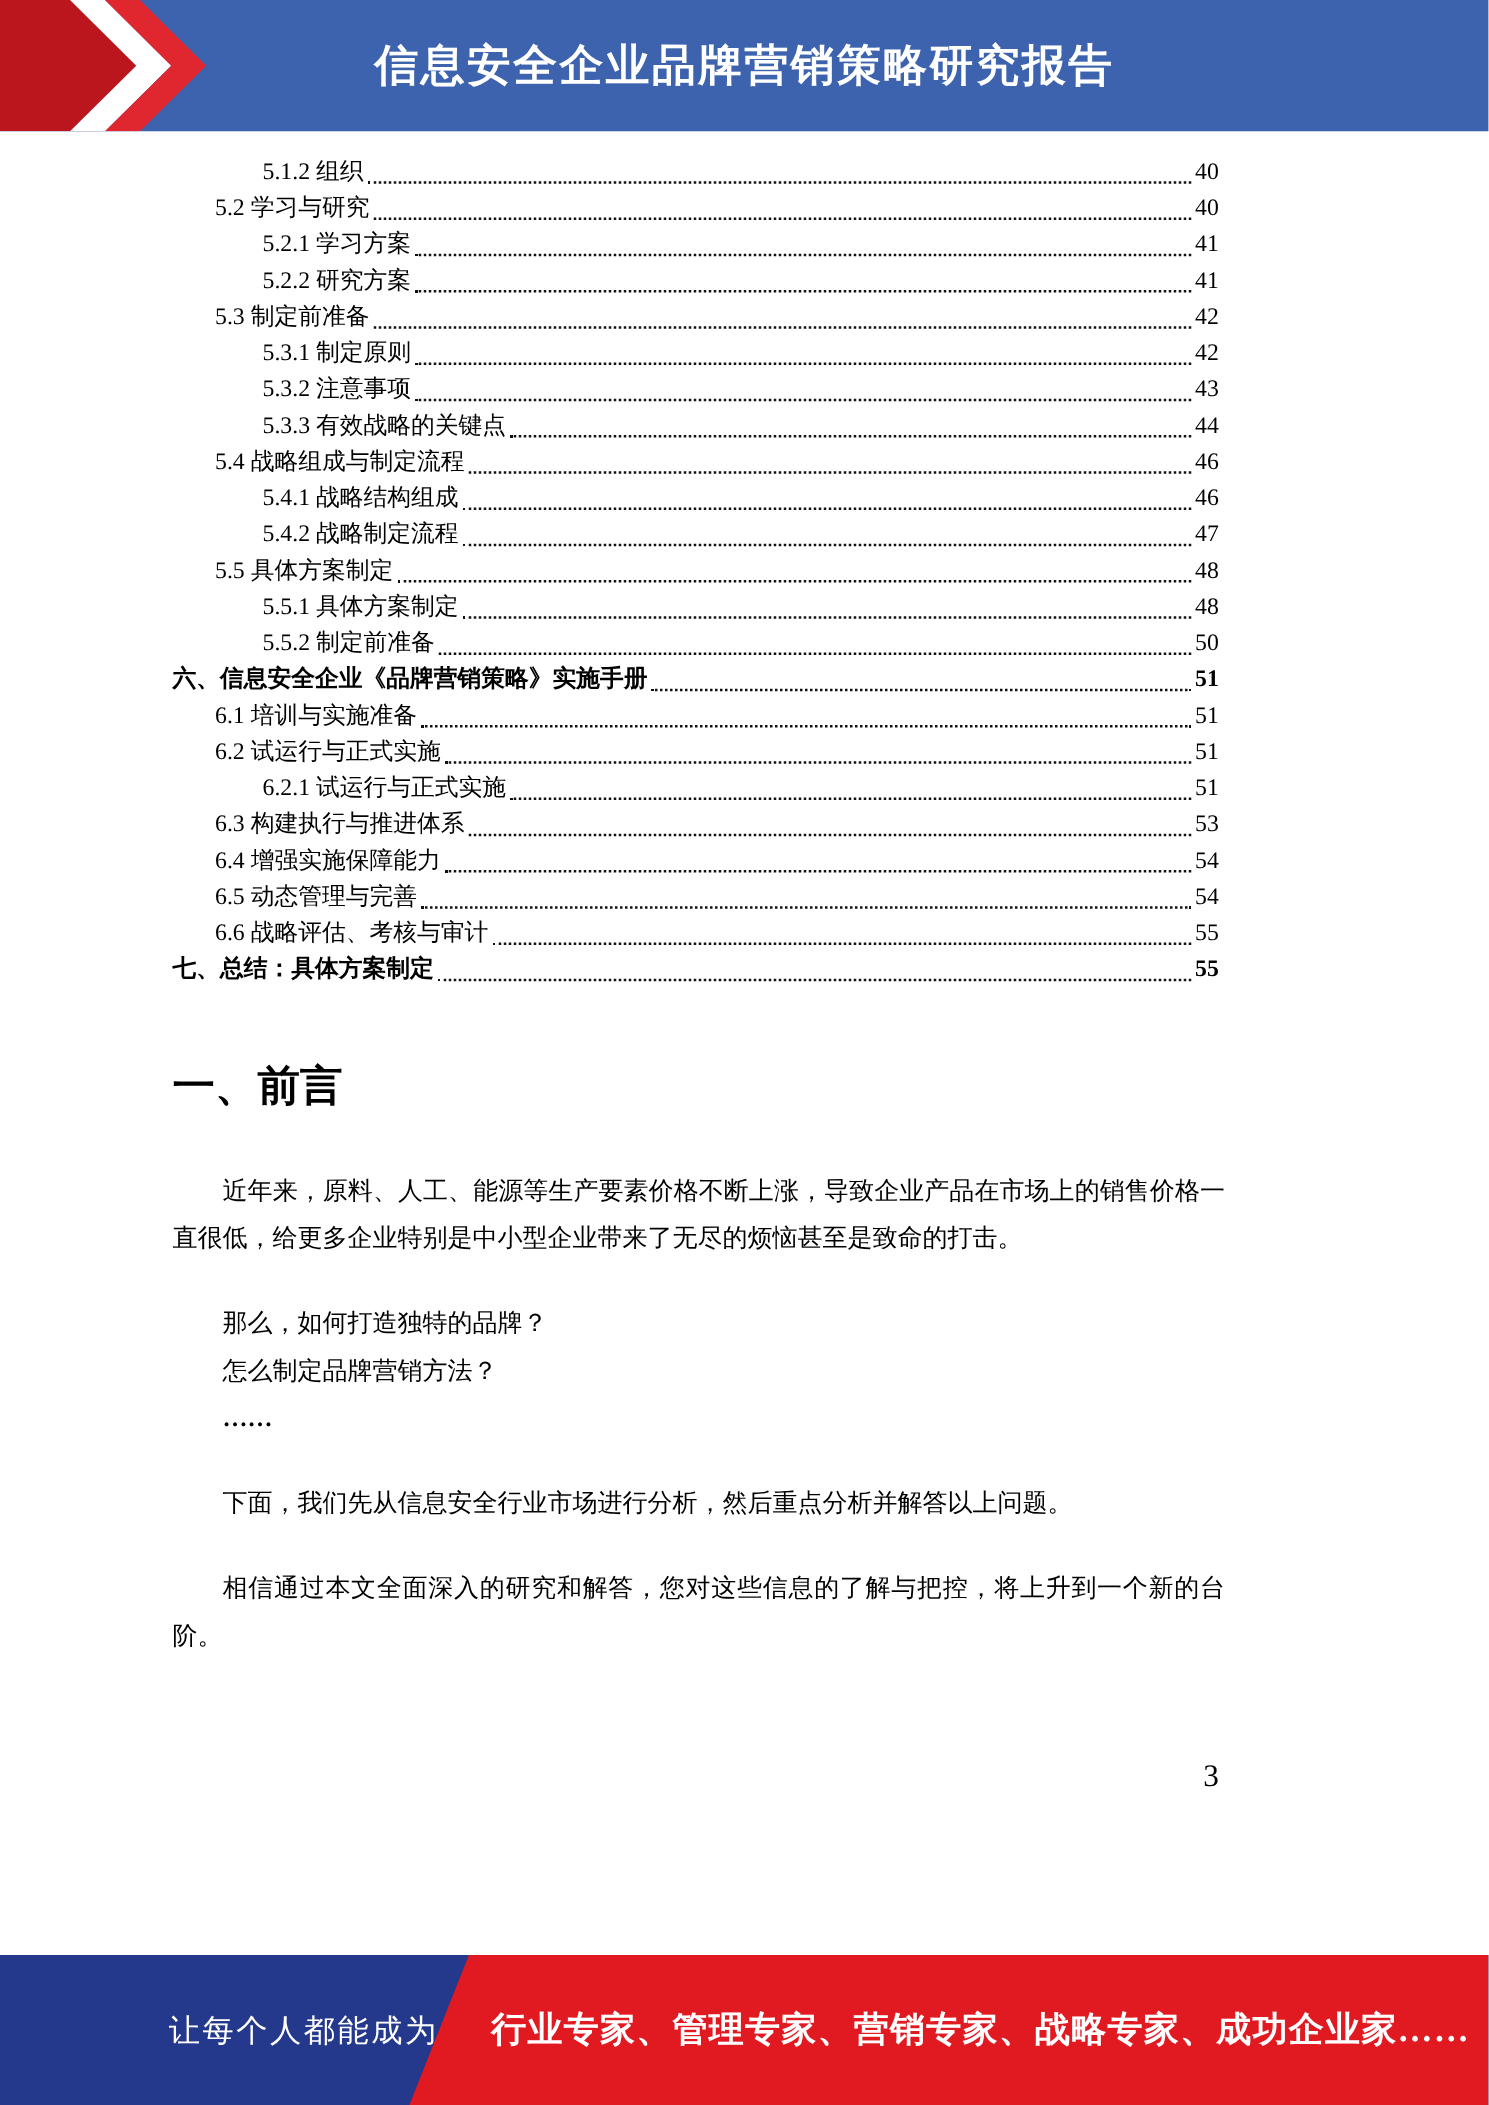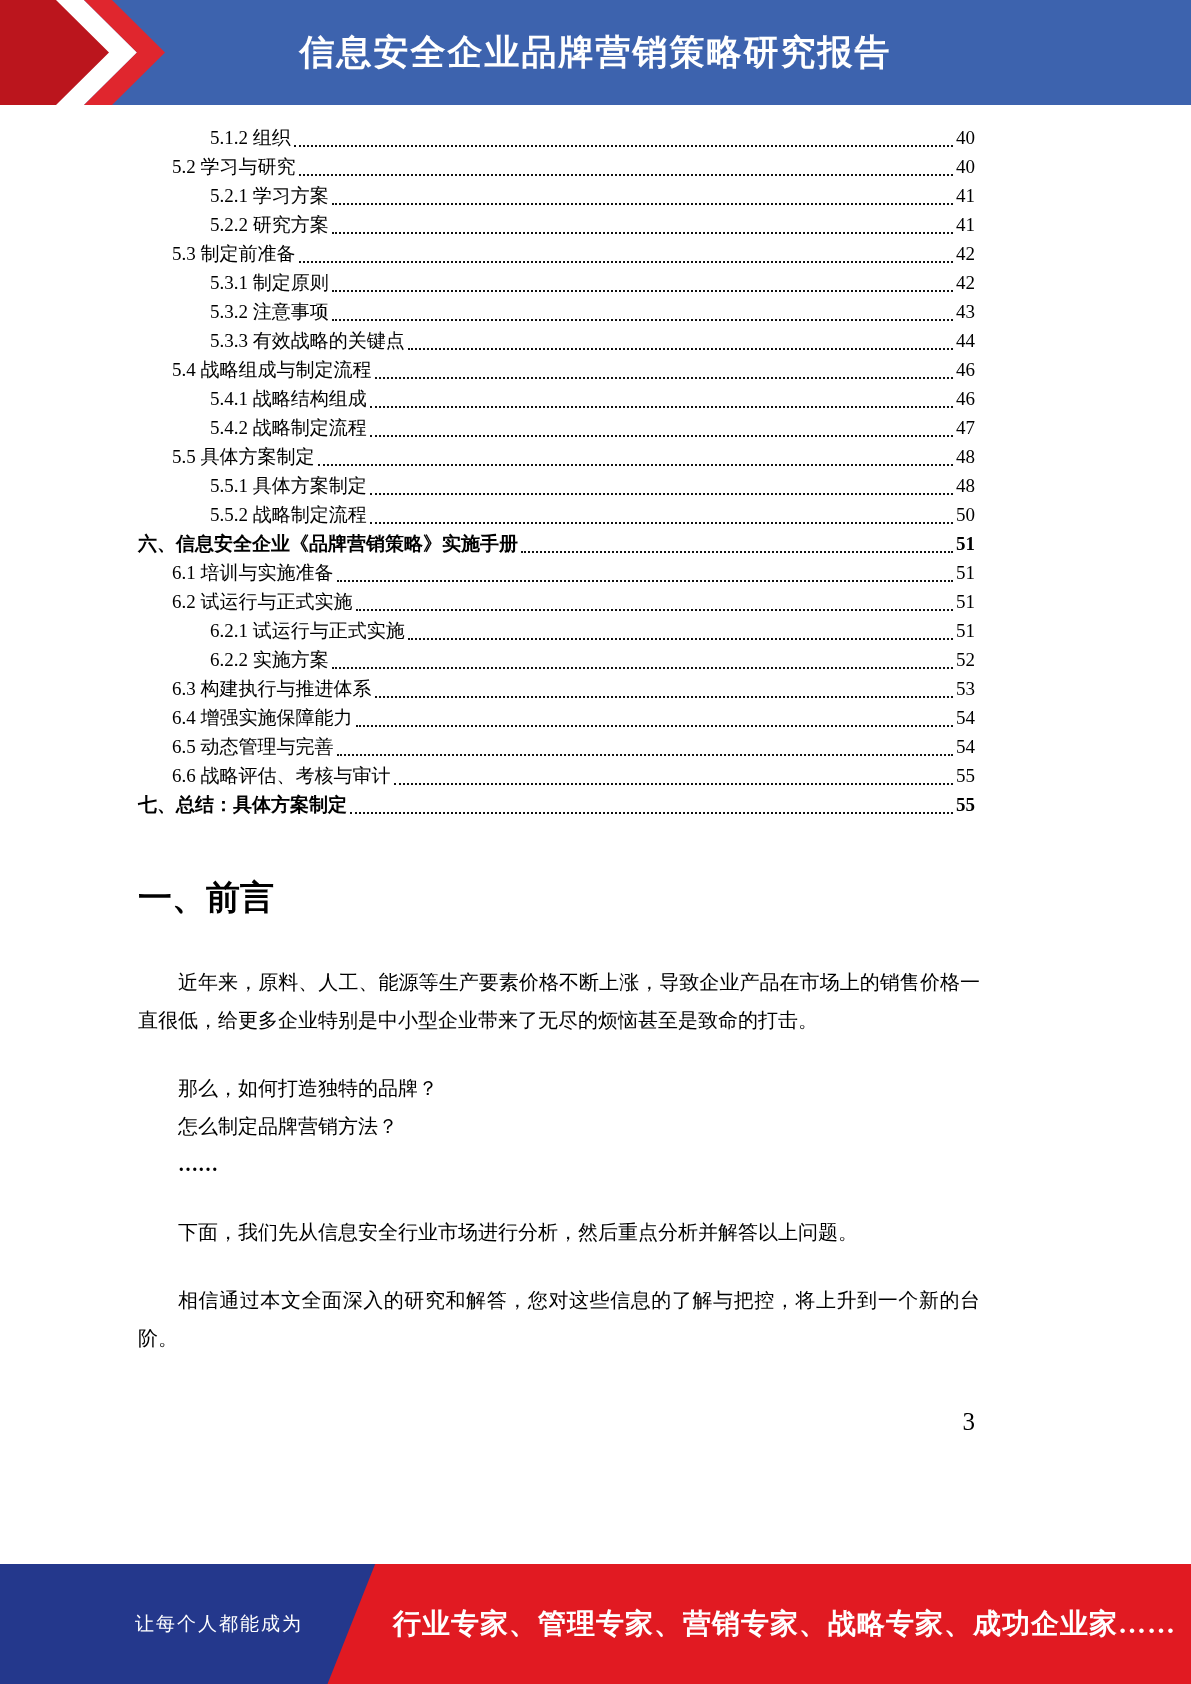--- a/index.html
+++ b/index.html
@@ -50,21 +50,21 @@
   .footer {
     position:absolute; left:0; bottom:0; width:1191px; height:120px;
     background:var(--footer_blue,#24388c);
   }
   .footer-red-band {
     position:absolute; inset:0; background:var(--footer_red,#e11a22);
     clip-path:polygon(31.5% 0, 100% 0, 100% 100%, 27.5% 100%);
   }
   .footer-left {
     position:absolute; z-index:2; left:135px; top:0; height:100%;
-    display:flex; align-items:center; color:#fff; font-size:19px;
+    display:flex; align-items:center; color:#fff; font-size:25px;
     font-family:"Liberation Sans","DejaVu Sans",sans-serif; letter-spacing:2px;
   }
   .footer-right {
     position:absolute; z-index:2; left:393px; right:28px; top:0; height:100%;
     display:flex; align-items:center; color:#fff; font-size:28px; font-weight:bold;
     font-family:"Liberation Serif","DejaVu Serif",serif; letter-spacing:1px; white-space:nowrap;
   }
 </style>
 </head>
 <body>
@@ -141,21 +141,21 @@
           <span class="toc-label">5.5  具体方案制定</span>
           <span class="toc-dots"></span>
           <span class="toc-page">48</span>
         </div>
         <div class="toc-row lvl3">
           <span class="toc-label">5.5.1  具体方案制定</span>
           <span class="toc-dots"></span>
           <span class="toc-page">48</span>
         </div>
         <div class="toc-row lvl3">
-          <span class="toc-label">5.5.2  战略制定流程</span>
+          <span class="toc-label">5.5.2  制定前准备</span>
           <span class="toc-dots"></span>
           <span class="toc-page">50</span>
         </div>
         <div class="toc-row lvl1 bold">
           <span class="toc-label">六、信息安全企业《品牌营销策略》实施手册</span>
           <span class="toc-dots"></span>
           <span class="toc-page">51</span>
         </div>
         <div class="toc-row lvl2">
           <span class="toc-label">6.1  培训与实施准备</span>
@@ -164,25 +164,20 @@
         </div>
         <div class="toc-row lvl2">
           <span class="toc-label">6.2  试运行与正式实施</span>
           <span class="toc-dots"></span>
           <span class="toc-page">51</span>
         </div>
         <div class="toc-row lvl3">
           <span class="toc-label">6.2.1 试运行与正式实施</span>
           <span class="toc-dots"></span>
           <span class="toc-page">51</span>
-        </div>
-        <div class="toc-row lvl3">
-          <span class="toc-label">6.2.2  实施方案</span>
-          <span class="toc-dots"></span>
-          <span class="toc-page">52</span>
         </div>
         <div class="toc-row lvl2">
           <span class="toc-label">6.3  构建执行与推进体系</span>
           <span class="toc-dots"></span>
           <span class="toc-page">53</span>
         </div>
         <div class="toc-row lvl2">
           <span class="toc-label">6.4  增强实施保障能力</span>
           <span class="toc-dots"></span>
           <span class="toc-page">54</span>

